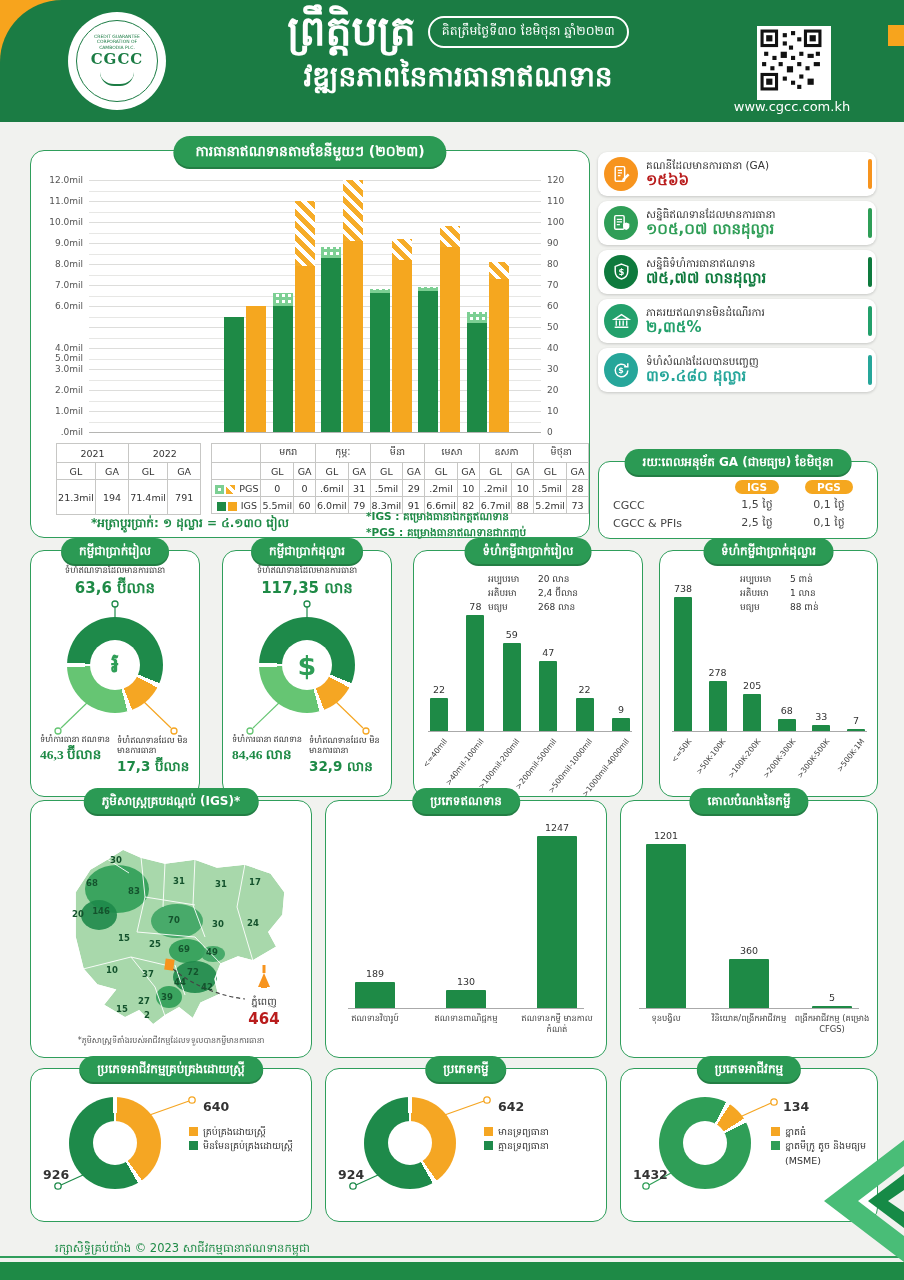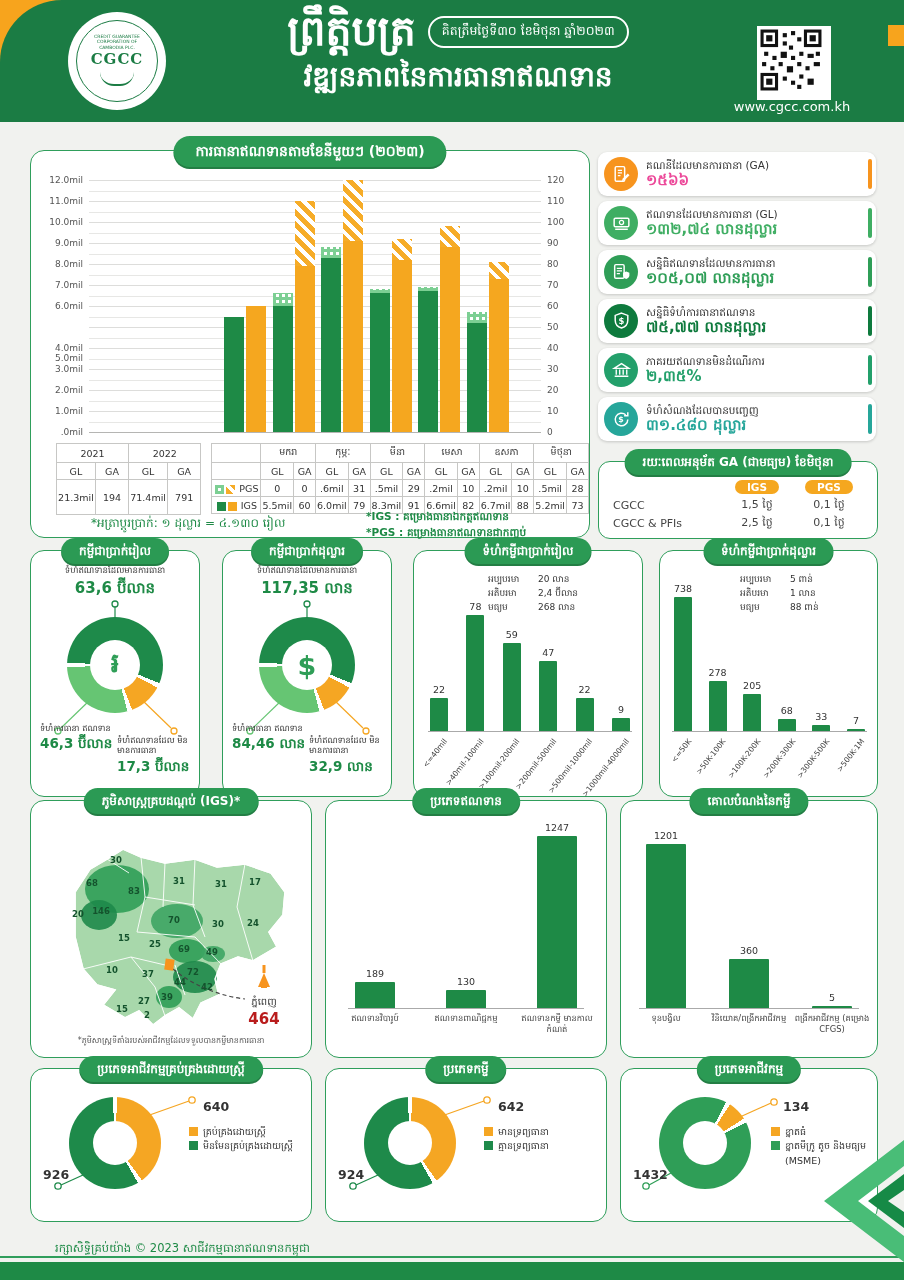--- a/index.html
+++ b/index.html
@@ -46,21 +46,21 @@
   .seg-orange{background:#f5a71f;}
   .hatch-green{background:
       repeating-linear-gradient(0deg,#7ccf93 0 3px,rgba(255,255,255,0) 3px 6px),
       repeating-linear-gradient(90deg,#7ccf93 0 3px,#ffffff 3px 6px);}
   .hatch-orange{background:repeating-linear-gradient(45deg,#f6ac28 0 5px,#ffffff 5px 9px);}
   .chip{display:inline-block;width:9px;height:9px;margin:0 1px;vertical-align:middle;}
   .mtables{position:absolute;top:292px;left:25px;display:flex;gap:10px;}
   table.dt{border-collapse:collapse;font-size:9.5px;color:#333;text-align:center;}
   table.dt td,table.dt th{border:1px solid #c7c7c5;font-weight:normal;padding:0 1px;}
   table.dt th{height:18px;}
-  .notes-rate{position:absolute;left:60px;top:364px;color:#1e8a46;font-weight:normal;font-size:12px;}
+  .notes-rate{position:absolute;left:60px;top:364px;color:#1e8a46;font-weight:bold;font-size:12px;}
   .notes-def{position:absolute;left:335px;top:358px;color:#1e8a46;font-weight:bold;font-size:10.5px;line-height:1.5;}
 
   
   #stats{position:absolute;left:598px;top:152px;width:278px;display:flex;flex-direction:column;gap:5px;}
   .stat{position:relative;background:#fff;border-radius:9px;height:44px;box-shadow:0 1px 3px rgba(0,0,0,.18);
         display:flex;align-items:center;padding-left:6px;}
   .stat .ic{width:34px;height:34px;border-radius:50%;flex:none;display:flex;align-items:center;justify-content:center;}
   .stat .ic svg{width:21px;height:21px;}
   .stat .tx{margin-left:8px;line-height:1.2;}
   .stat .lab{font-size:10.5px;color:#333;}
@@ -75,21 +75,21 @@
   .fee-c{width:72px;text-align:center;}
   .fee-badge{display:inline-block;background:#f5a71f;color:#fff;font-weight:bold;font-size:10.5px;
              border-radius:9px;padding:1px 12px;}
 
   
   .dc-label{position:absolute;top:14px;left:0;width:100%;text-align:center;font-size:8.6px;color:#333;}
   .dc-val{position:absolute;top:27px;left:0;width:100%;text-align:center;font-size:15px;font-weight:bold;color:#1e8a46;}
   .donut{position:absolute;top:66px;left:50%;transform:translateX(-50%);width:96px;height:96px;border-radius:50%;}
   .hole{position:absolute;inset:23px;background:#fff;border-radius:50%;display:flex;align-items:center;justify-content:center;
         font-size:27px;font-weight:bold;color:#2f9e57;}
-  .dc-bl{position:absolute;top:172px;left:9px;width:74px;font-size:8.3px;color:#333;line-height:1.25;}
+  .dc-bl{position:absolute;top:184px;left:9px;width:74px;font-size:8.3px;color:#333;line-height:1.25;font-family:Liberation Serif, serif;}
   .dc-br{position:absolute;top:184px;right:6px;width:76px;font-size:8.3px;color:#333;line-height:1.25;}
   .dc-num{font-size:13.5px;font-weight:bold;color:#1e8a46;margin-top:2px;}
   .conn{position:absolute;inset:0;pointer-events:none;}
 
   
   .schart{position:absolute;display:flex;justify-content:space-between;align-items:flex-end;border-bottom:1px solid #aaa;}
   .scol{position:relative;display:flex;align-items:flex-end;justify-content:center;}
   .sbar{width:18px;background:#1e8a46;border-radius:1px 1px 0 0;}
   .sval{position:absolute;width:60px;left:50%;transform:translateX(-50%);text-align:center;font-size:9.5px;color:#333;}
   .slab-rot{position:absolute;font-size:7.6px;color:#444;white-space:nowrap;transform:rotate(-52deg);
@@ -395,37 +395,23 @@
       <div class="stat">
         <div class="ic" style="background: rgb(247, 148, 30);">
           <svg viewBox="0 0 20 20">
             <rect x="4" y="2.5" width="9" height="14" rx="1.2" fill="none" stroke="#fff" stroke-width="1.4"></rect>
             <path d="M6.5 6h4M6.5 8.5h4M6.5 11h2.5" stroke="#fff" stroke-width="1.1"></path>
             <path d="M11 14l5-5 1.6 1.6-5 5-2.1 .5z" fill="#fff"></path>
           </svg>
         </div>
         <div class="tx">
           <div class="lab">គណនីដែលមានការធានា (GA)</div>
-          <div class="val" style="color: #ec4899;">១៥៦៦</div>
+          <div class="val" style="color: #b91c1c;">១៥៦៦</div>
         </div>
         <div class="accent" style="background: rgb(247, 148, 30);"></div>
-      </div>
-      <div class="stat">
-        <div class="ic" style="background: rgb(63, 174, 99);">
-          <svg viewBox="0 0 20 20">
-            <rect x="3" y="5" width="14" height="8" rx="1.2" fill="none" stroke="#fff" stroke-width="1.4"></rect>
-            <circle cx="10" cy="9" r="2" fill="none" stroke="#fff" stroke-width="1.2"></circle>
-            <path d="M4 15.5h12" stroke="#fff" stroke-width="1.4"></path>
-          </svg>
-        </div>
-        <div class="tx">
-          <div class="lab">ឥណទានដែលមានការធានា (GL)</div>
-          <div class="val" style="color: rgb(63, 174, 99);">១៣២,៧៤ លានដុល្លារ</div>
-        </div>
-        <div class="accent" style="background: rgb(63, 174, 99);"></div>
       </div>
       <div class="stat">
         <div class="ic" style="background: rgb(47, 158, 87);">
           <svg viewBox="0 0 20 20">
             <rect x="3.5" y="2.5" width="9" height="13" rx="1.2" fill="none" stroke="#fff" stroke-width="1.4"></rect>
             <path d="M5.5 6h5M5.5 8.5h5M5.5 11h3" stroke="#fff" stroke-width="1.1"></path>
             <path d="M14.5 9l3 1.2v2.3c0 2-1.7 3.2-3 3.7-1.3-.5-3-1.7-3-3.7v-2.3z" fill="#fff"></path>
           </svg>
         </div>
         <div class="tx">

